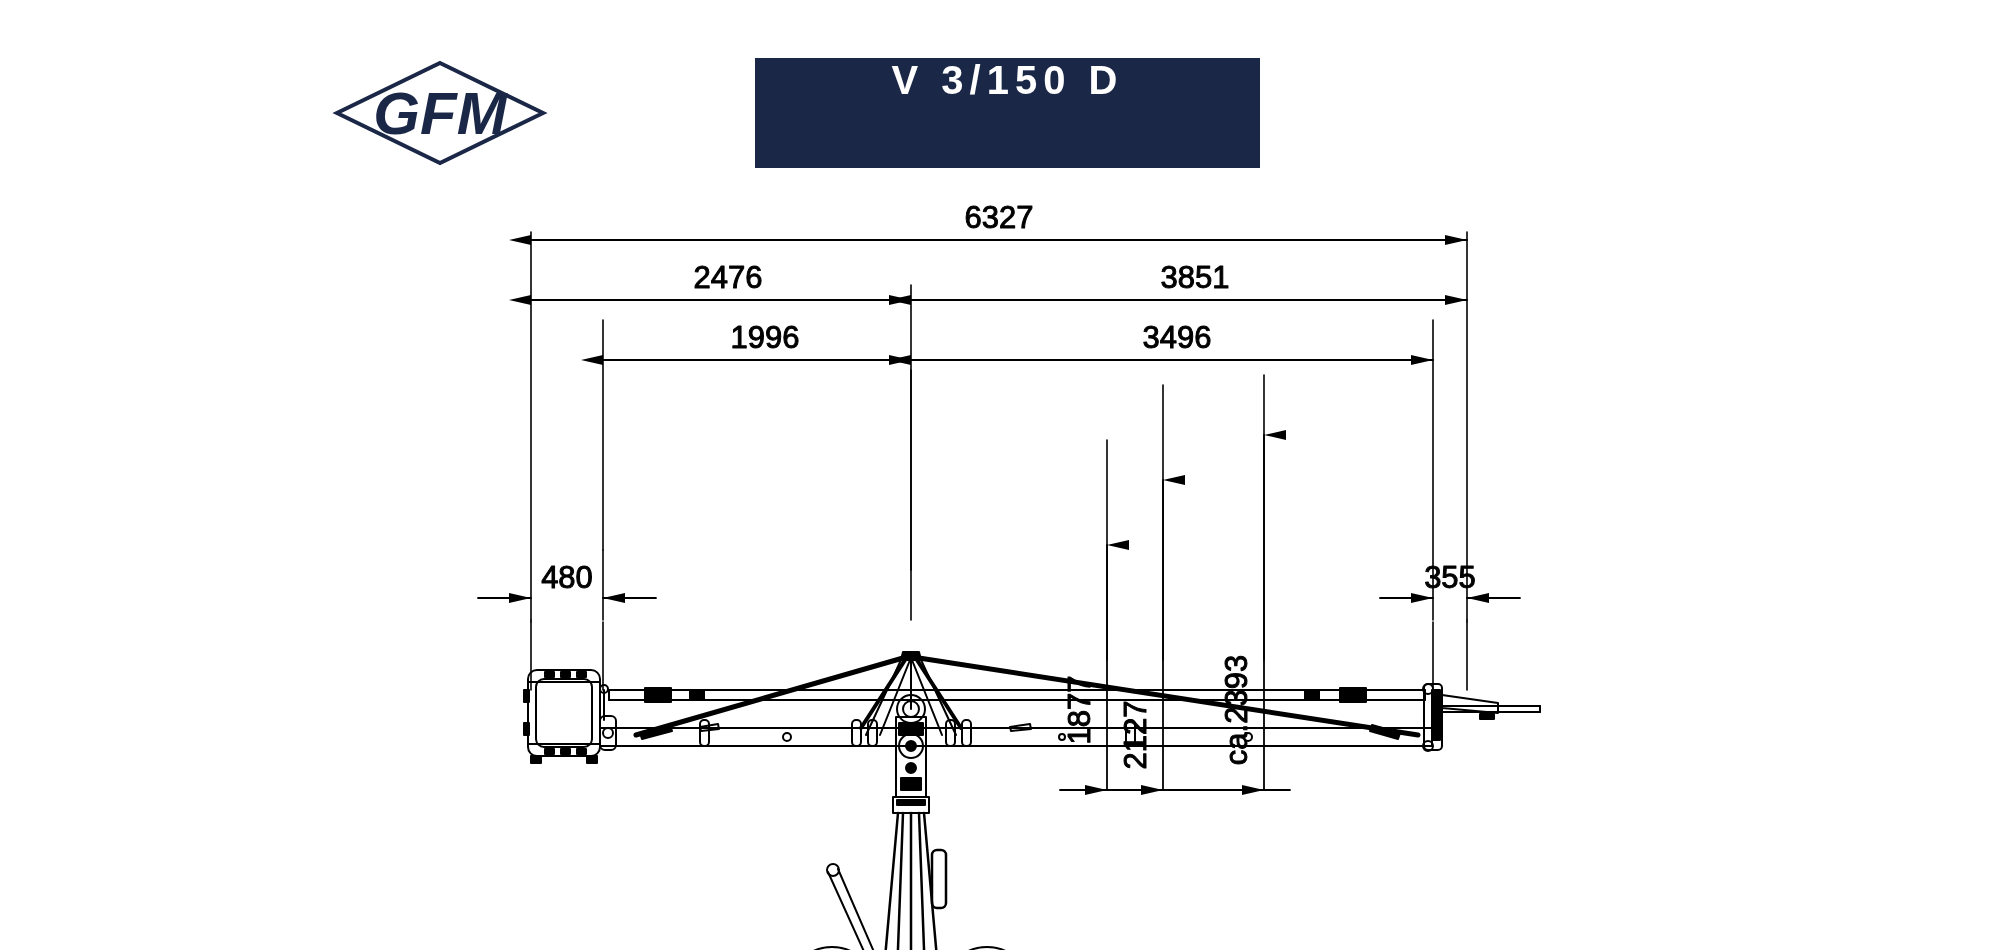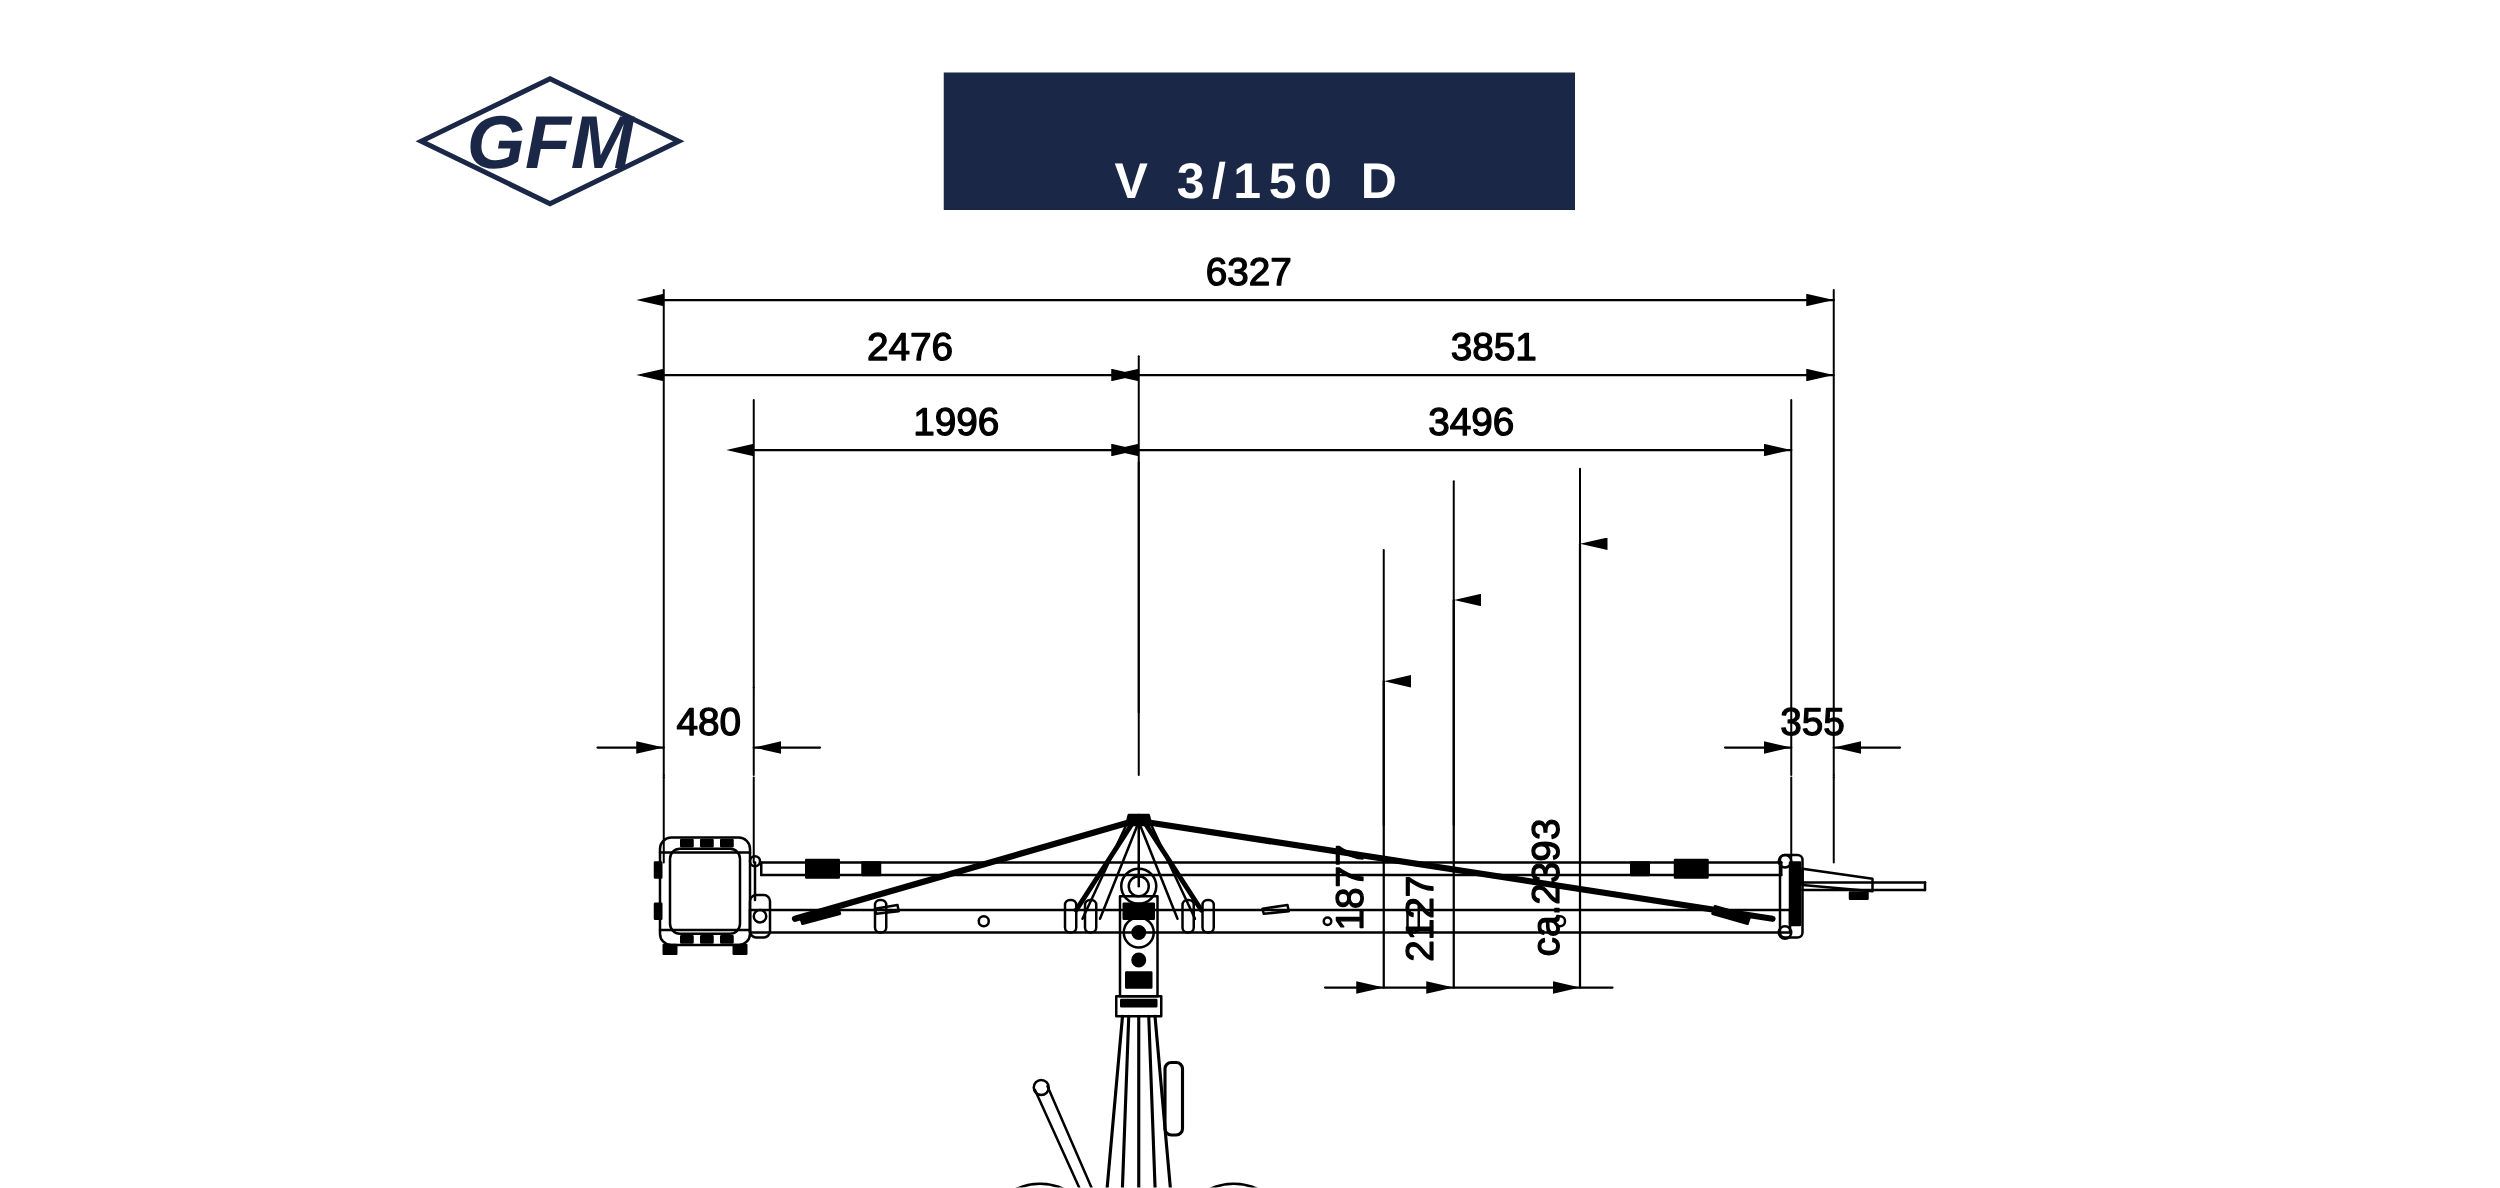--- a/index.html
+++ b/index.html
@@ -17,21 +17,21 @@
   #header{position:absolute;left:0;top:0;width:2000px;height:190px;}
 
   #logo{
     position:absolute;left:330px;top:58px;width:220px;height:110px;
   }
   #logo svg{display:block;}
 
   #title-banner{
     position:absolute;left:755px;top:58px;width:505px;height:110px;
     background:var(--navy,#1b2747);
-    display:flex;align-items:flex-end;justify-content:center;
+    display:flex;align-items:flex-start;justify-content:center;
   }
   #title-text{
     color:#ffffff;
     font-size:40px;
     font-weight:bold;
     letter-spacing:6px;
     font-family:"Liberation Sans", sans-serif;
     white-space:nowrap;
   }
 

